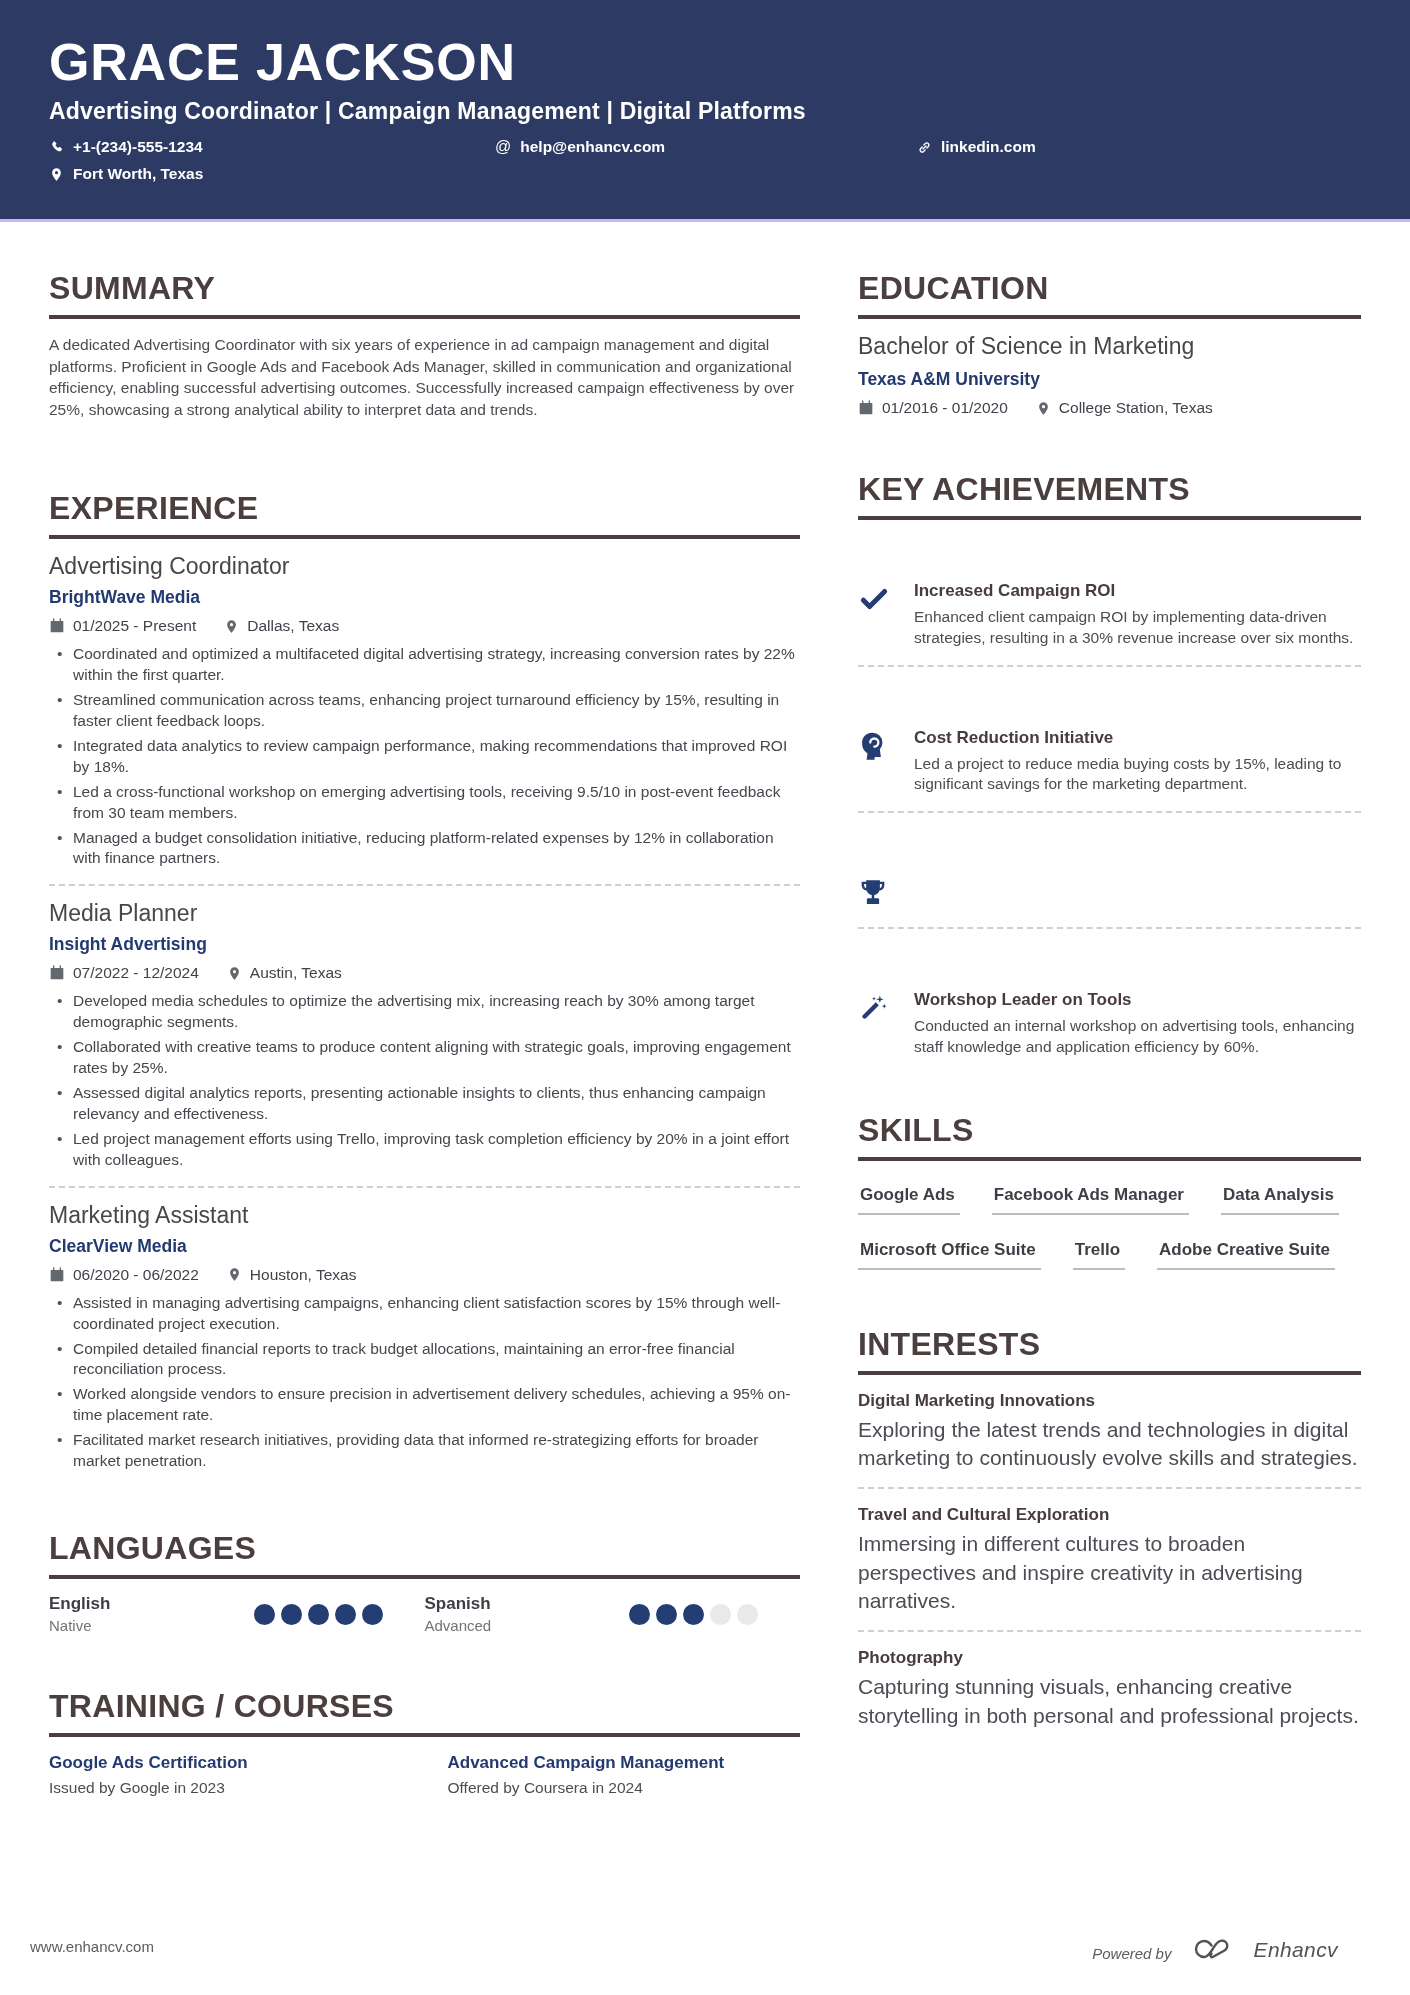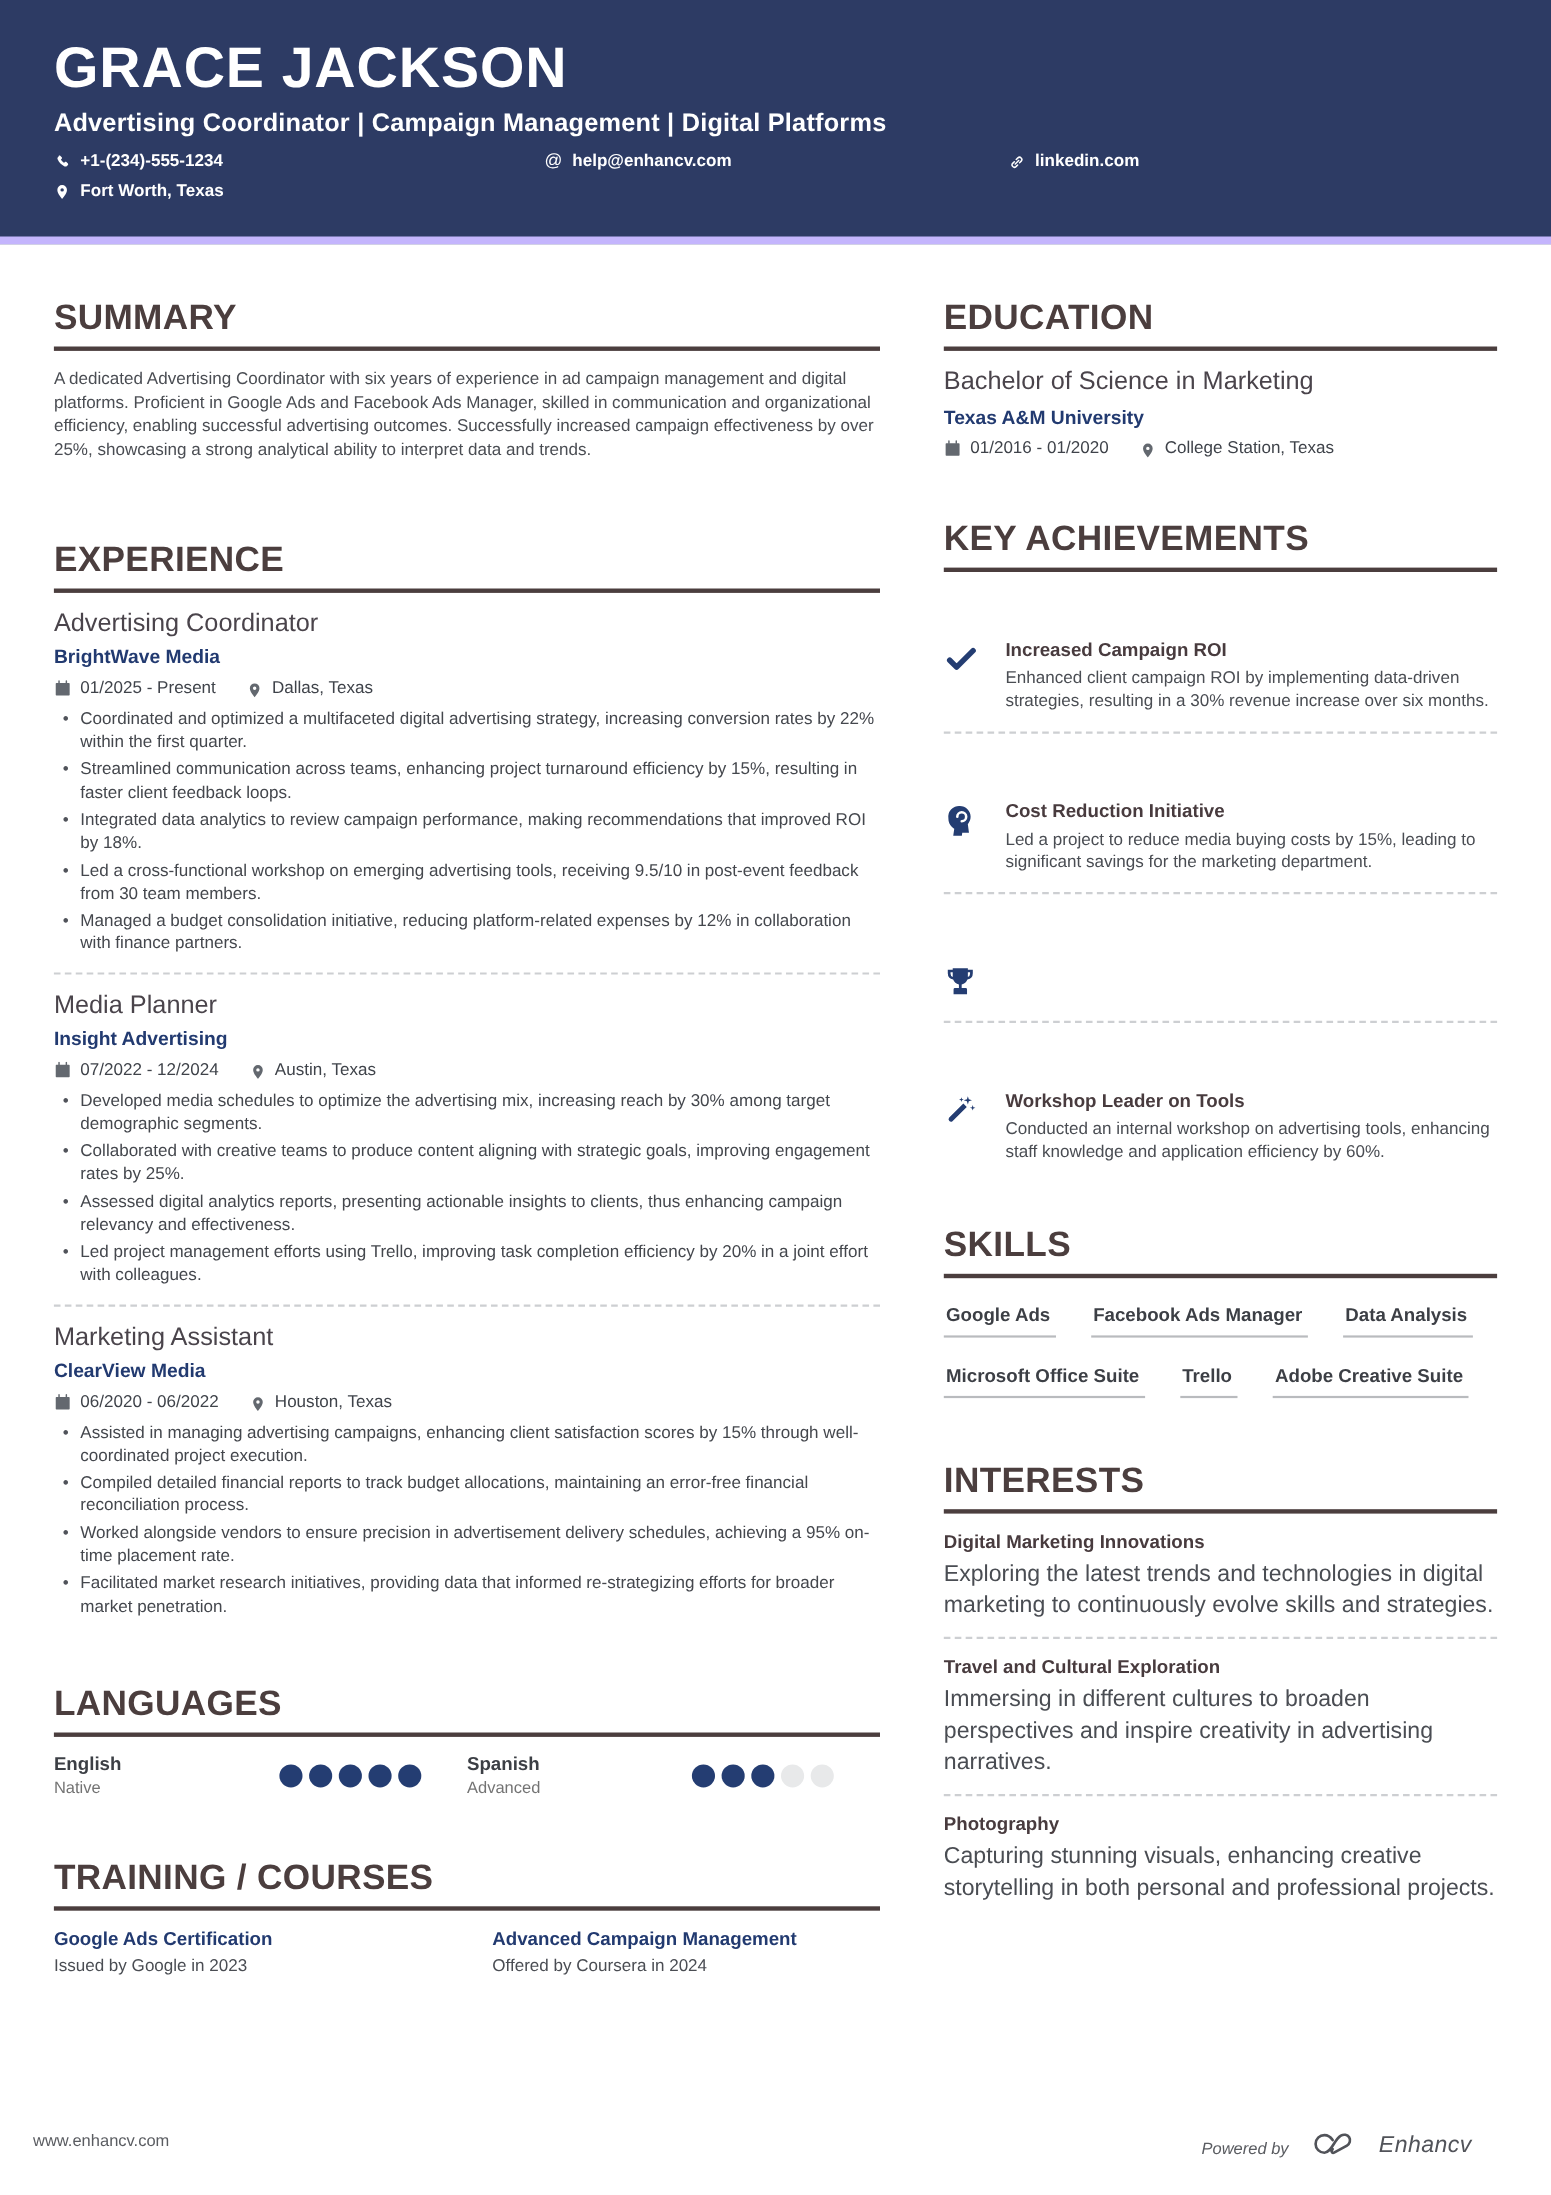--- a/index.html
+++ b/index.html
@@ -2,21 +2,21 @@
 <html><head>
 <meta charset="utf-8">
 <style>
   * { box-sizing: border-box; }
   html,body { margin:0; padding:0; }
   body {
     width:1410px; height:1995px; position:relative; background:#ffffff;
     font-family:"Liberation Sans", sans-serif; color:#45484e; overflow:hidden;
   }
   
-  .header { background:#2d3b64; height:222px; padding:36px 49px 0; border-bottom:7px solid #c4b5fd; }
+  .header { background:#2d3b64; height:222px; padding:36px 49px 0; border-bottom:3px solid #c4b5fd; }
   .name { color:#fff; font-size:52px; font-weight:700; letter-spacing:0.8px; line-height:1.02; }
   .tagline { color:#fff; font-size:23px; font-weight:700; margin-top:9px; letter-spacing:0.2px; }
   .contact-row { display:flex; margin-top:13px; align-items:center; }
   .contact-row.second { margin-top:9px; }
   .c-item { display:flex; align-items:center; gap:9px; color:#fff; font-size:15.5px; font-weight:700; }
   .c-item.c-phone { width:446px; }
   .c-item.c-email { width:422px; }
   .c-icon { display:inline-flex; color:#fff; }
   .at-glyph { font-size:16px; font-weight:400; }
   
@@ -35,21 +35,21 @@
   .sec-rule { height:4px; background:#4b3e3e; margin-top:8px; }
   .dashed { border-top:2px dashed #cdcfd2; }
   
   .summary-text { margin-top:15px; font-size:15.5px; line-height:1.39; color:#4a4d53; }
   
   .job { padding-top:14px; }
   .job-title { font-size:23px; color:#4a444b; }
   .job-company { margin-top:7px; font-size:17.5px; font-weight:700; color:#223a70; }
   .meta-row { margin-top:9px; display:flex; align-items:center; font-size:15.5px; color:#3f434a; }
   .meta { display:flex; align-items:center; gap:8px; }
-  .meta + .meta { margin-left:28px;align-items:flex-end; }
+  .meta + .meta { margin-left:28px; }
   .icon-gray { display:inline-flex; color:#63686f; }
   ul.bullets { margin:9px 0 0; padding:0 0 0 24px; list-style:none; font-size:15.5px; line-height:1.35; color:#44474d; }
   ul.bullets li { margin-top:4px; position:relative; }
   ul.bullets li::before { content:"•"; position:absolute; left:-16px; color:#50535a; }
   .job .dashed { margin-top:15px; }
   .job:last-of-type .dashed { display:none; }
   
   .lang-grid { display:grid; grid-template-columns:1fr 1fr; }
   .lang-item { display:flex; justify-content:space-between; align-items:center; padding:15px 42px 0 0; }
   .lang-name { font-size:17px; font-weight:700; color:#3c3f45; }

